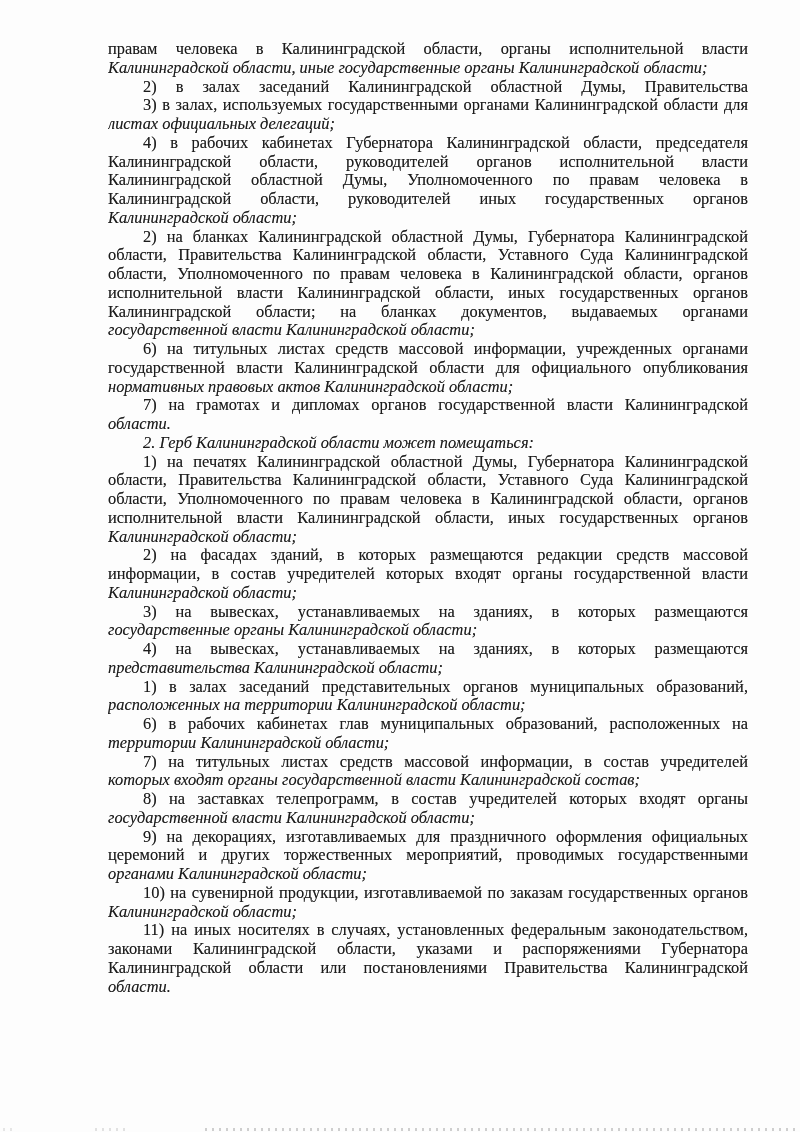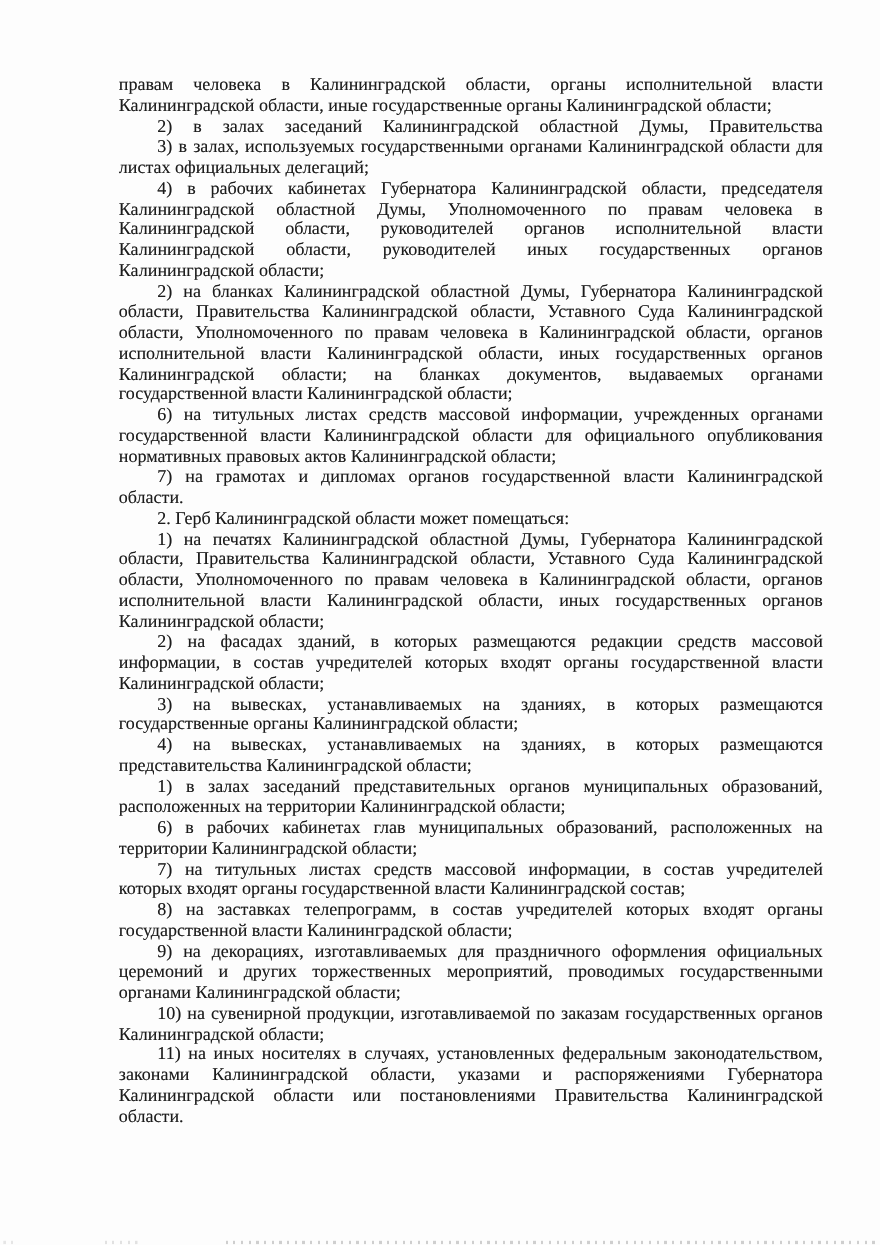--- a/index.html
+++ b/index.html
@@ -12,38 +12,39 @@
     width: 800px;
     height: 1132px;
     margin: 0 auto;
     background: #fdfdfd;
     overflow: hidden;
     font-family: "Liberation Serif", "DejaVu Serif", serif;
     color: #1c1c1c;
   }
   .text-block {
     position: absolute;
-    top: 68px;
+    top: 40px;
     left: 108px;
     right: 52px;
   }
   .paragraph { margin: 0; padding: 0; }
   .line {
     height: 18.75px;
     line-height: 18.75px;
     font-size: 16.4px;
     overflow: hidden;
     text-align: justify;
     text-align-last: justify;
     white-space: nowrap;
     text-shadow: 0 0 0.5px rgba(20,20,20,0.45);
   }
   .line.last {
     text-align: left;
     text-align-last: left;
+    font-style: italic;
   }
   .line.indent { text-indent: 35px; }
   
   .scan-edge {
     position: absolute;
     height: 3px;
     background: repeating-linear-gradient(
       90deg,
       rgba(120,120,120,0.35) 0px, rgba(120,120,120,0.35) 2px,
       rgba(255,255,255,0) 2px, rgba(255,255,255,0) 7px
@@ -64,22 +65,22 @@
       </div>
       <div class="paragraph">
         <div class="line indent">2) в залах заседаний Калининградской областной Думы, Правительства</div>
       </div>
       <div class="paragraph">
         <div class="line indent">3) в залах, используемых государственными органами Калининградской области для</div>
         <div class="line last">листах официальных делегаций;</div>
       </div>
       <div class="paragraph">
         <div class="line indent">4) в рабочих кабинетах Губернатора Калининградской области, председателя</div>
+        <div class="line">Калининградской области, руководителей органов исполнительной власти</div>
         <div class="line">Калининградской областной Думы, Уполномоченного по правам человека в</div>
-        <div class="line">Калининградской области, руководителей органов исполнительной власти</div>
         <div class="line">Калининградской области, руководителей иных государственных органов</div>
         <div class="line last">Калининградской области;</div>
       </div>
       <div class="paragraph">
         <div class="line indent">2) на бланках Калининградской областной Думы, Губернатора Калининградской</div>
         <div class="line">области, Правительства Калининградской области, Уставного Суда Калининградской</div>
         <div class="line">области, Уполномоченного по правам человека в Калининградской области, органов</div>
         <div class="line">исполнительной власти Калининградской области, иных государственных органов</div>
         <div class="line">Калининградской области; на бланках документов, выдаваемых органами</div>
         <div class="line last">государственной власти Калининградской области;</div>

